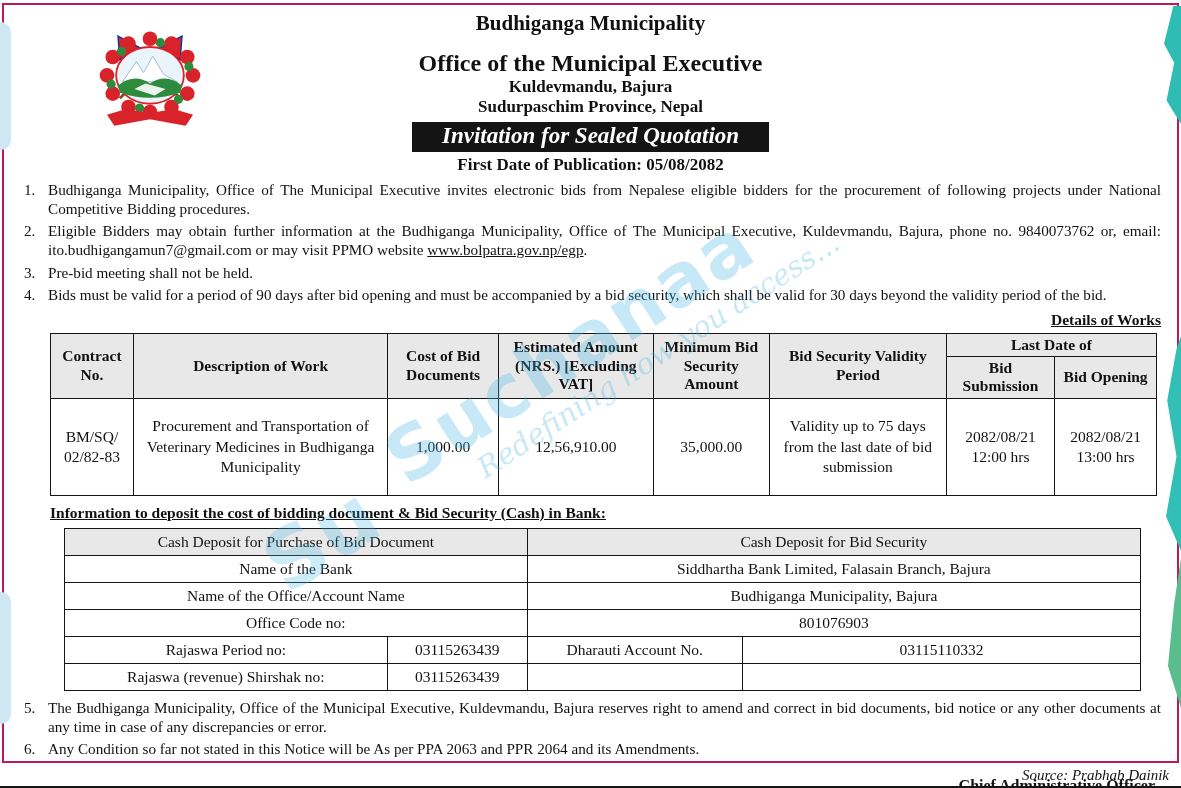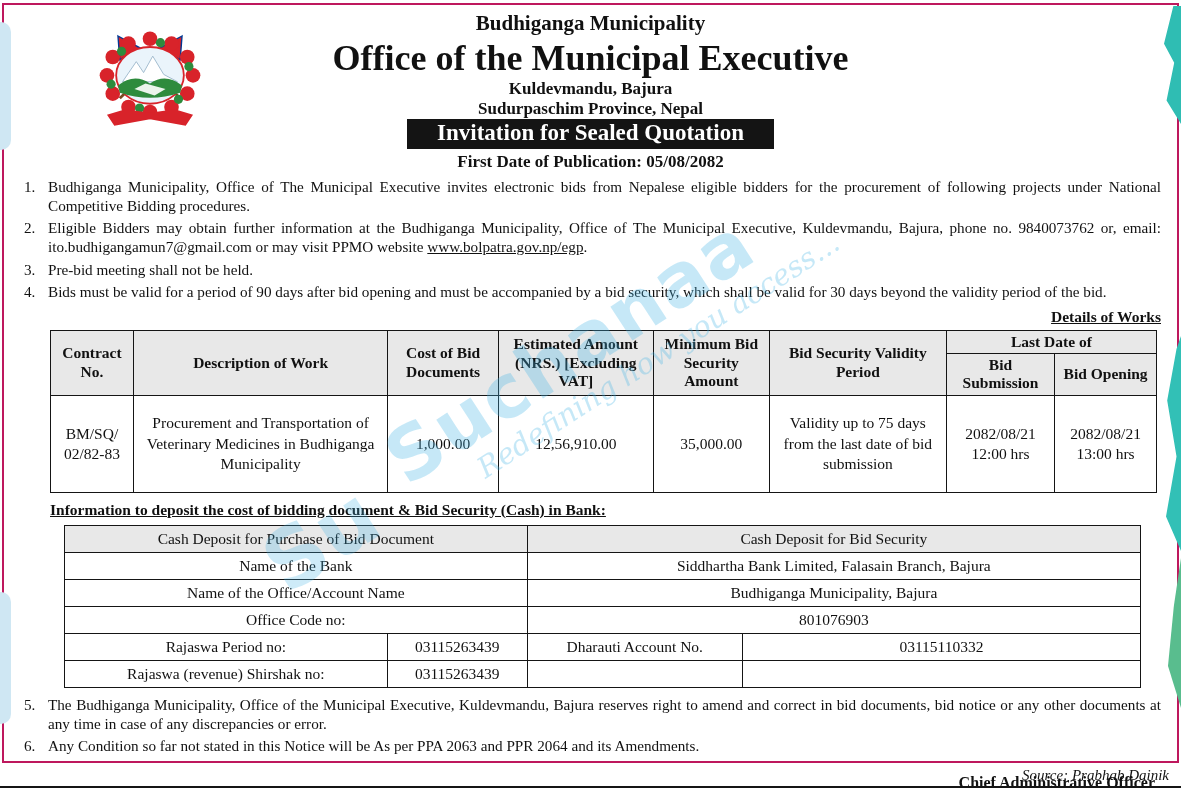--- a/index.html
+++ b/index.html
@@ -6,23 +6,23 @@
   html,body{margin:0;padding:0;}
   body{width:1181px;height:788px;font-family:"Liberation Serif","DejaVu Serif",serif;background:#ffffff;color:#111;}
   .page{position:relative;width:1181px;height:788px;background:#fff;overflow:hidden;}
   .frame{position:absolute;left:2px;top:3px;right:2px;bottom:25px;border:2px solid #be185d;padding:6px 16px 0 16px;z-index:2;background:transparent;}
   .bottom-rule{position:absolute;left:0;right:0;bottom:0;height:2px;background:#151515;z-index:2;}
   .source{position:absolute;right:12px;bottom:4px;font-style:italic;font-size:15px;z-index:2;}
 
   .header{position:relative;text-align:center;}
   .emblem{position:absolute;left:70px;top:14px;}
   .h-muni{font-size:21px;font-weight:bold;}
-  .h-office{font-size:36px;font-weight:bold;margin-top:1px;}
+  .h-office{font-size:24px;font-weight:bold;margin-top:14px;}
   .h-addr,.h-prov{font-size:17px;font-weight:bold;}
-  .banner-wrap{}
+  .banner-wrap{margin-top:5px;font-style:italic;}
   .banner{display:inline-block;background:#141414;color:#fff;font-size:23px;font-weight:bold;padding:1px 30px 3px;}
   .pub{font-size:17px;font-weight:bold;margin-top:3px;}
 
   .notes{margin-top:5px;}
   .note{display:flex;font-size:15.2px;line-height:1.26;margin-top:3px;}
   .note .num{flex:none;width:24px;padding-left:4px;}
   .note .txt{flex:1;text-align:justify;}
   a.link{color:#111;text-decoration:underline;cursor:pointer;}
 
   .works-title{text-align:right;font-size:15.5px;font-weight:bold;text-decoration:underline;margin:7px 0 4px;}

